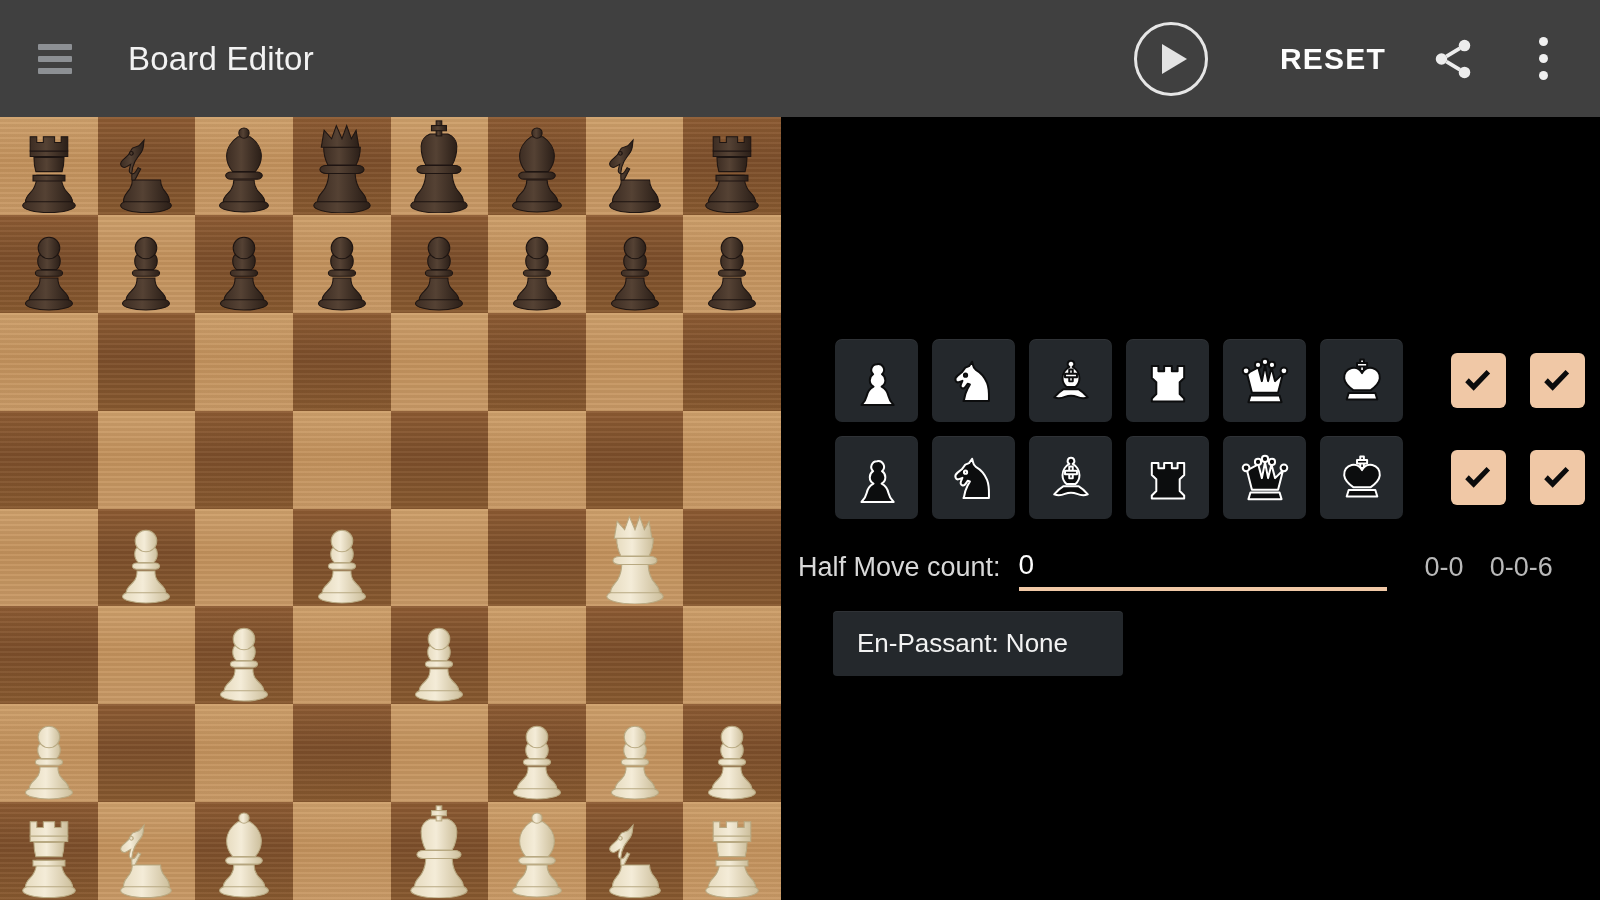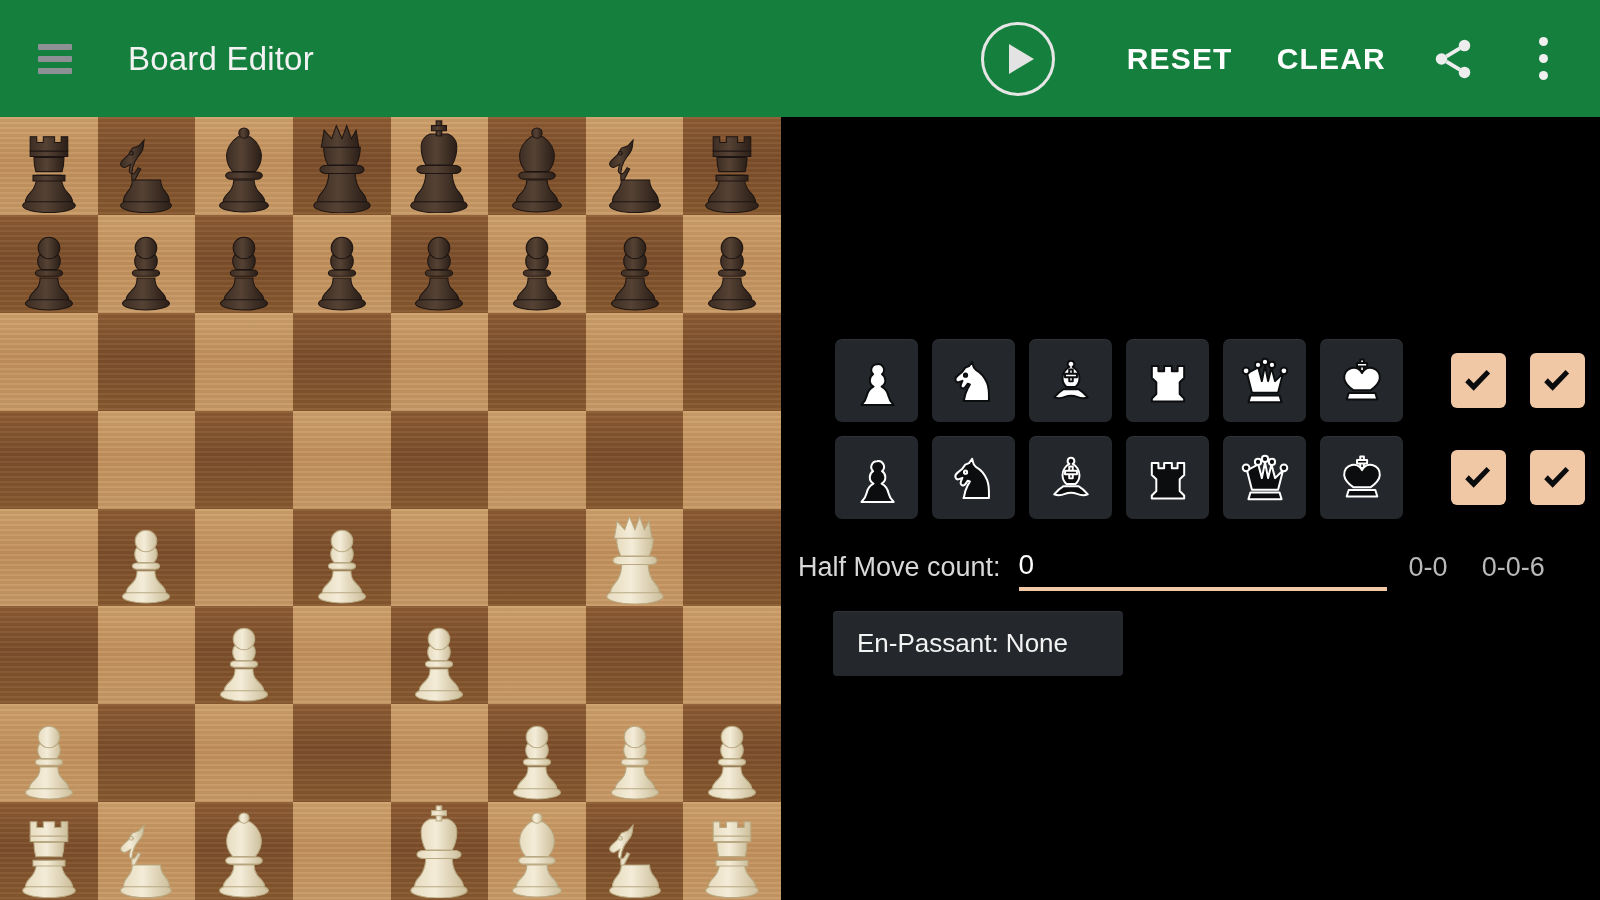--- a/index.html
+++ b/index.html
@@ -20,21 +20,21 @@
     height: 900px;
     background: #000000;
   }
 
   
   .toolbar {
     position: absolute;
     left: 0; top: 0;
     width: 1600px;
     height: 117px;
-    background: #15803d;
+    background: #404040;
     display: flex;
     align-items: center;
     box-sizing: border-box;
     padding: 0 18px 0 38px;
   }
   .hamburger {
     width: 34px; height: 30px;
     display: flex; flex-direction: column; justify-content: space-between;
     cursor: pointer;
     flex: 0 0 auto;
@@ -206,24 +206,24 @@
     width: 100%;
     background: transparent;
     border: none;
     outline: none;
     color: #fdfdfd;
     font-family: "Liberation Sans", sans-serif;
     font-size: 28px;
     padding: 0;
   }
   .castle-group {
-    margin-left: 22px;
+    margin-left: 38px;
     display: flex;
     align-items: baseline;
-    gap: 34px;
+    gap: 26px;
     padding-bottom: 8px;
   }
   .castle {
     color: #b9b9b9;
     font-size: 27px;
     white-space: nowrap;
     cursor: pointer;
   }
 
   .bottom-btns {
@@ -339,21 +339,20 @@
       <i></i>
       <i></i>
     </div>
     <div class="app-title">Board Editor</div>
     <div class="tb-spacer"></div>
     <div class="tb-actions">
       <div class="play-btn">
         <span class="tri"></span>
       </div>
       <div class="tb-text-btn">RESET</div>
-      <div class="tb-text-btn">CLEAR</div>
       <div class="tb-icon-btn">
         <svg class="share-icon" viewBox="0 0 24 24">
           <circle cx="18" cy="5" r="3" fill="#ededed"></circle>
           <circle cx="6" cy="12" r="3" fill="#ededed"></circle>
           <circle cx="18" cy="19" r="3" fill="#ededed"></circle>
           <path d="M8.6 10.6 15.5 6.4M8.6 13.4 15.5 17.6" stroke="#ededed" stroke-width="2" fill="none"></path>
         </svg>
       </div>
       <div class="tb-icon-btn">
         <span class="kebab">

